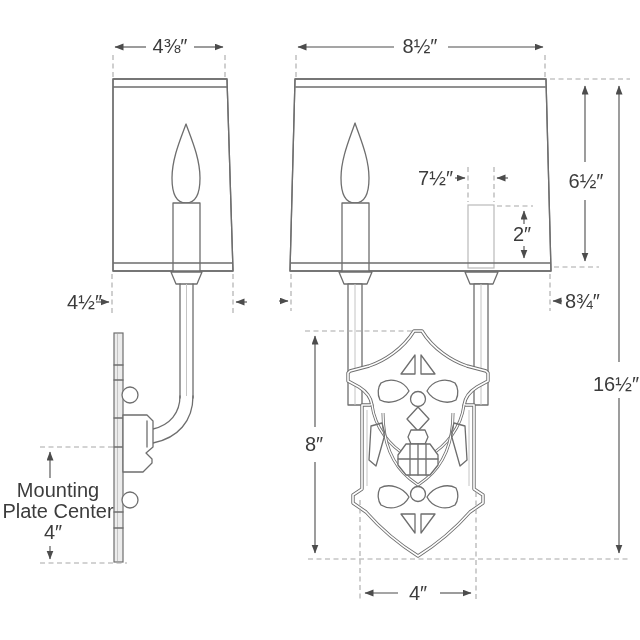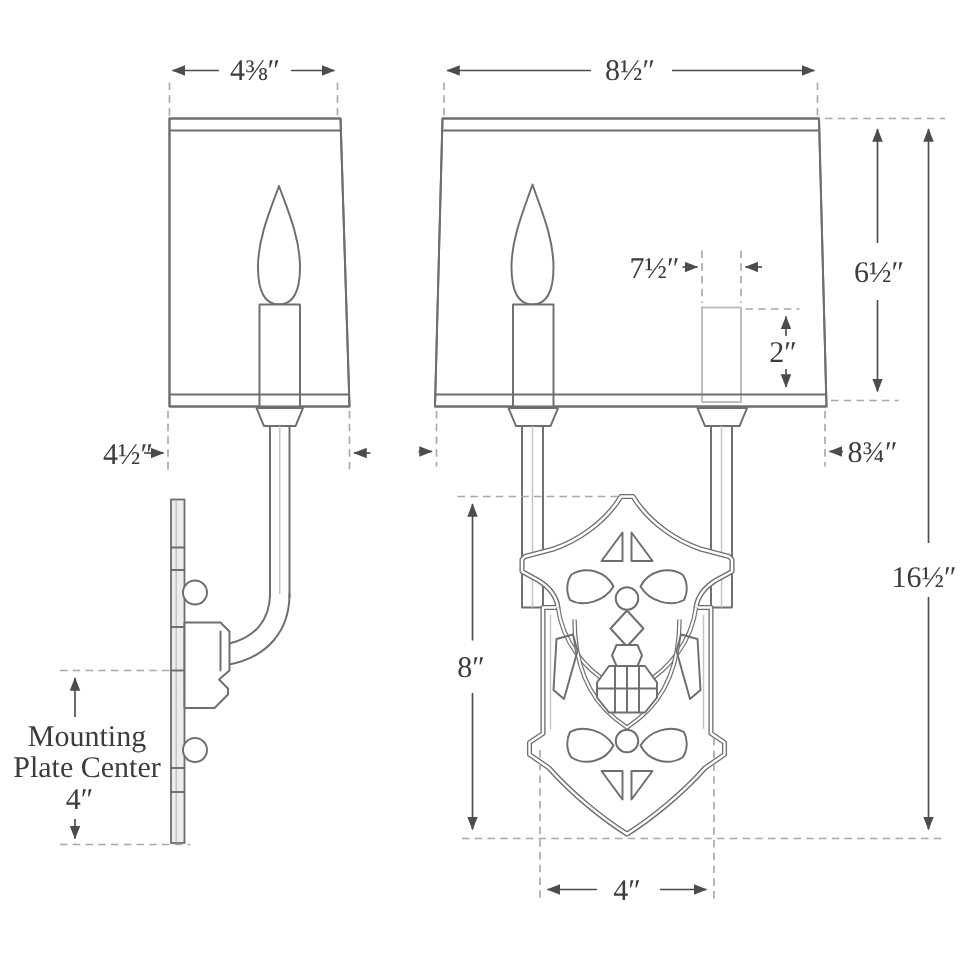--- a/index.html
+++ b/index.html
@@ -1,17 +1,17 @@
 <!DOCTYPE html>
 <html><head>
 <meta charset="utf-8">
 <style>
   html,body{margin:0;padding:0;background:#fff;}
   .stage{position:relative;width:640px;height:640px;background:#ffffff;overflow:hidden;
-         font-family:Liberation Serif, serif;}
+         font-family:Liberation Sans, sans-serif;}
   svg{display:block}
   
   .fx{stroke:#6e6e6e;stroke-width:1.3;fill:none;stroke-linejoin:round;stroke-linecap:round}
   .fxw{stroke:#6e6e6e;stroke-width:1.3;fill:#ffffff;stroke-linejoin:round}
   .fxlight{stroke:#b9b9b9;stroke-width:1.2;fill:#ffffff}
   .thin{stroke:#c4c4c4;stroke-width:1;fill:none}
   .plate{fill:#ececec;stroke:#6e6e6e;stroke-width:1.2}
   
   .dblo{stroke:#6e6e6e;stroke-width:3.4;fill:#ffffff;stroke-linejoin:round}
   .dbli{stroke:#ffffff;stroke-width:1.6;fill:none;stroke-linejoin:round}

